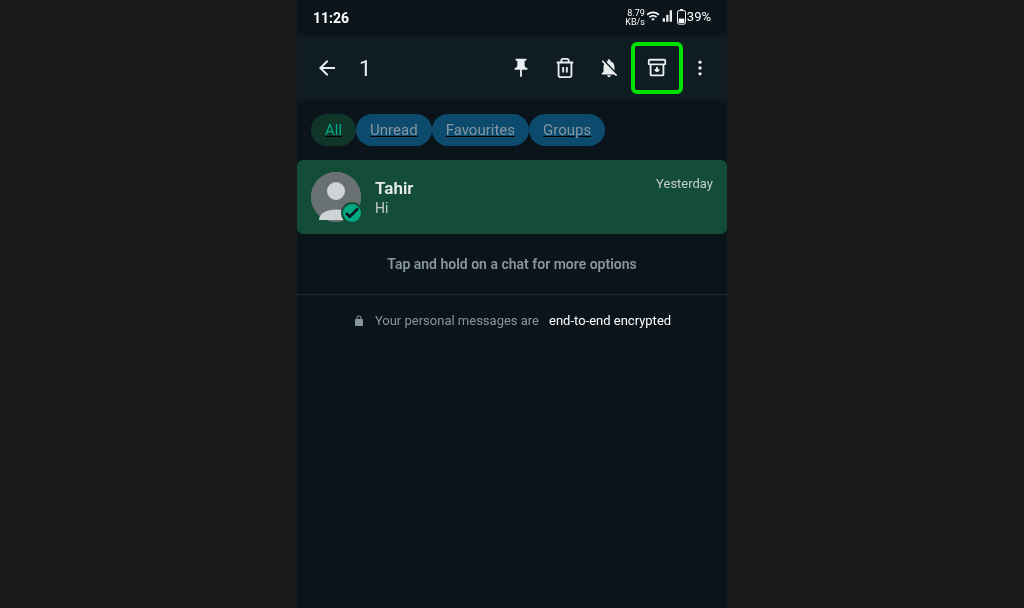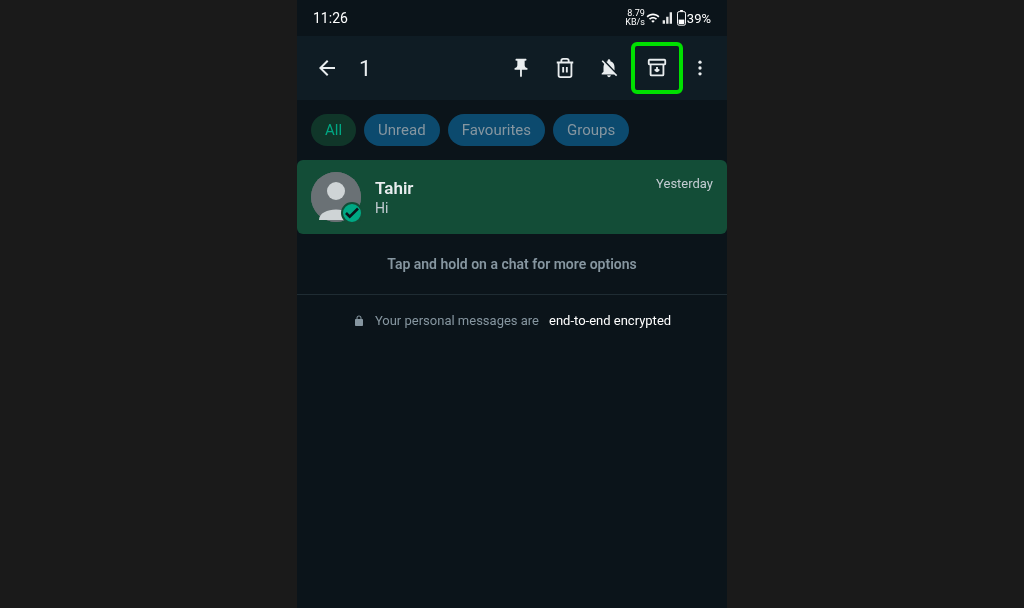--- a/index.html
+++ b/index.html
@@ -22,45 +22,45 @@
   }
   .status-bar {
     height: 36px;
     display: flex;
     align-items: center;
     justify-content: space-between;
     padding: 0 16px;
     color: #fff;
     font-size: 14px;
   }
-  .status-left { font-weight: 400; }
-  .status-right { display: flex; align-items: center; font-size: 13px; }
+  .status-left { font-weight: 700; }
+  .status-right { display: flex; font-size: 13px; }
   .status-right .kbs { font-size: 9px; line-height: 1; text-align: right; }
   .toolbar {
     height: 64px;
     display: flex;
     align-items: center;
     padding: 0 10px 0 14px;
     background: #0f1c24;
     color: #e9edef;
   }
   .toolbar .back { width: 32px; display: flex; justify-content: center; }
   .toolbar .count { font-size: 22px; margin-left: 16px; font-weight: 400; flex: 0 0 auto; }
   .toolbar .spacer { flex: 1; }
   .toolbar .action { width: 44px; height: 44px; display: flex; align-items: center; justify-content: center; }
   .highlight-box {
     border: 4px solid #00e000;
     border-radius: 6px;
     padding: 2px;
   }
   .filter-row {
     display: flex;
-    gap: 8px;
     padding: 14px 14px;
     background: #0b141a;
+    text-decoration: underline;
   }
   .chip {
     padding: 7px 14px;
     border-radius: 18px;
     background: #0c4a6e;
     color: #8696a0;
     font-size: 15px;
   }
   .chip.active {
     background: #103629;

